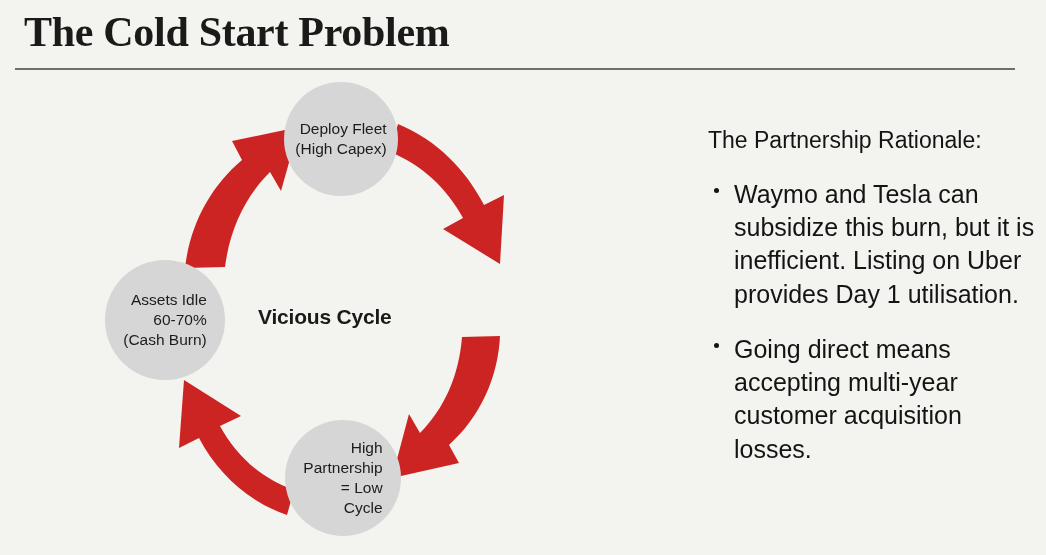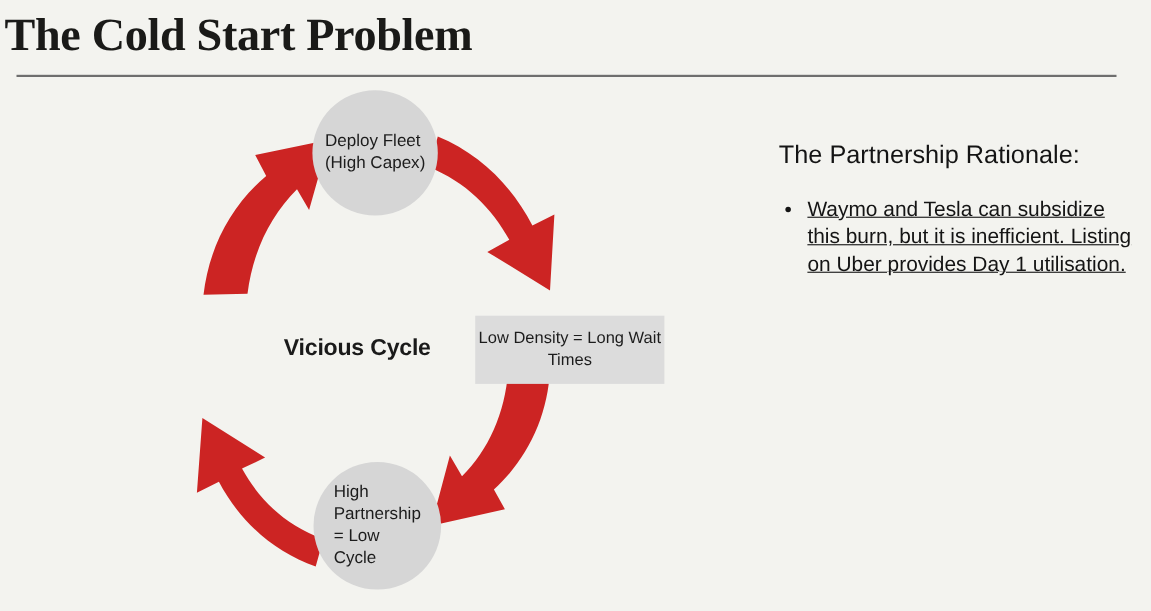--- a/index.html
+++ b/index.html
@@ -17,21 +17,21 @@
   .slide {
     position: relative;
     width: 1046px;
     height: 555px;
     background: #f3f3ef;
   }
 
   
   .title {
     position: absolute;
-    left: 4px;
+    left: 24px;
     top: 8px;
     font-family: "Liberation Serif", serif;
     font-weight: bold;
     font-size: 42px;
     letter-spacing: -0.3px;
     color: #1a1a18;
     white-space: nowrap;
   }
   .title-rule {
     position: absolute;
@@ -56,21 +56,21 @@
     top: 0;
   }
 
   .node {
     position: absolute;
     border-radius: 50%;
     background: #d6d6d6;
     display: flex;
     align-items: center;
     justify-content: center;
-    text-align: left;
+    text-align: right;
     color: #1c1c1c;
     font-size: 15.5px;
     line-height: 1.28;
     z-index: 3;
   }
   .node span { display: block; }
 
   #node-top    { left: 284px; top:   4px; width: 114px; height: 114px; }
   #node-left   { left: 105px; top: 182px; width: 120px; height: 120px; }
   #node-bottom { left: 285px; top: 342px; width: 116px; height: 116px; }
@@ -119,24 +119,23 @@
     margin-bottom: 22px;
   }
   .bullets {
     margin: 0;
     padding: 0;
     list-style: none;
   }
   .bullets li {
     position: relative;
     padding-left: 26px;
-    font-size: 19px;
+    font-size: 25px;
     line-height: 1.33;
     margin-bottom: 22px;
-    text-decoration: underline;
   }
   .bullets li:last-child { margin-bottom: 0; }
   .bullets li .dot {
     position: absolute;
     left: 6px;
     top: 10px;
     width: 5px;
     height: 5px;
     border-radius: 50%;
     background: #141414;
@@ -197,43 +196,48 @@
       </g>
     </svg>
 
     <div class="node" id="node-top">
       <div>
         <span>Deploy Fleet</span>
         <span>(High Capex)</span>
       </div>
     </div>
 
+    <div class="node" id="node-left">
+      <div>
+        <span>Assets Idle</span>
+        <span>60-70%</span>
+        <span>(Cash Burn)</span>
+      </div>
+    </div>
 
     <div class="node" id="node-bottom">
       <div>
         <span>High</span>
         <span>Partnership</span>
         <span>= Low</span>
         <span>Cycle</span>
       </div>
     </div>
 
-    <div class="box-node">
-      <div>
-        <span>Low Density =</span>
-        <span>Long Wait Times</span>
-      </div>
-    </div>
 
     <div class="center-label">Vicious Cycle</div>
   </div>
 
   <div class="panel">
     <div class="panel-heading">The Partnership Rationale:</div>
     <ul class="bullets">
       <li>
         <span class="dot"></span>
         <span>Waymo and Tesla can subsidize this burn, but it is inefficient. Listing on Uber provides Day 1 utilisation.</span>
       </li>
+      <li>
+        <span class="dot"></span>
+        <span>Going direct means accepting multi-year customer acquisition losses.</span>
+      </li>
     </ul>
   </div>
 
 </div>
 
 </body></html>

